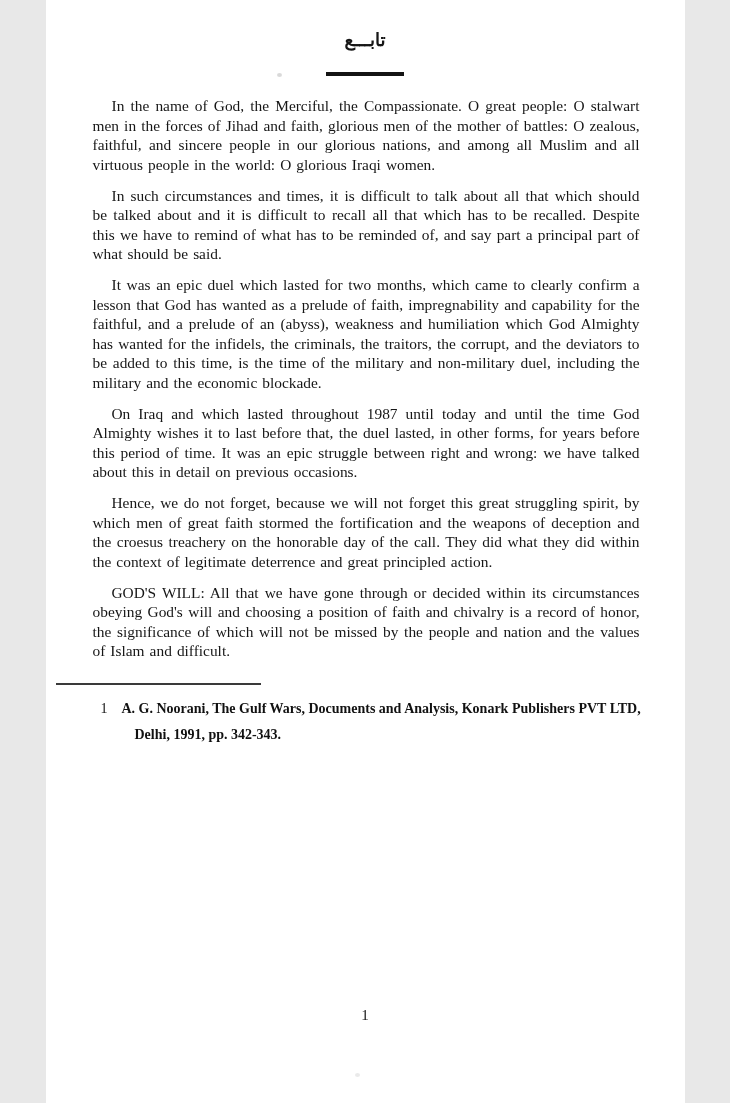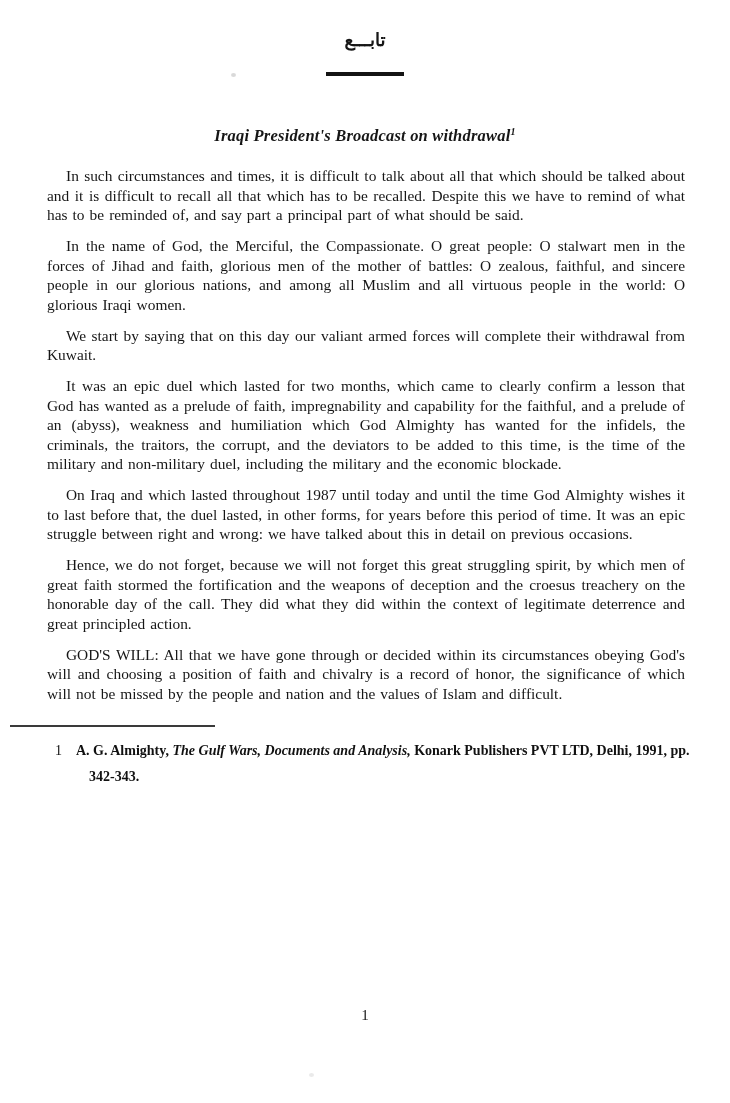--- a/index.html
+++ b/index.html
@@ -2,21 +2,21 @@
 <html><head>
 <meta charset="utf-8">
 <style>
   html, body {
     margin: 0;
     padding: 0;
     background: #e8e8e8;
   }
   .page {
     position: relative;
-    width: 730px;
+    width: 639px;
     height: 1103px;
     margin: 0 auto;
     background: #ffffff;
     color: #161616;
     font-family: "Liberation Serif", serif;
     overflow: hidden;
   }
   .continuation {
     margin: 0;
     padding-top: 28px;
@@ -83,21 +83,20 @@
     line-height: 26px;
     color: #111;
   }
   .footnote .fn-marker {
     display: inline-block;
     text-indent: 0;
     padding-right: 14px;
     font-weight: normal;
   }
   .footnote .fn-work {
-    font-style: italic;
   }
   .page-number {
     position: absolute;
     left: 0;
     top: 1005px;
     width: 100%;
     text-align: center;
     font-size: 15px;
     line-height: 20px;
   }
@@ -107,31 +106,29 @@
 
 <div class="page">
 
   <div class="continuation">تابـــع</div>
 
   <div class="continuation-rule"></div>
 
   <span class="artifact-dot dot-1"></span>
   <span class="artifact-dot dot-2"></span>
 
-  <h1 class="doc-title"><span>Iraqi President's Broadcast on withdrawal</span><sup>1</sup></h1>
 
   <div class="content">
+    <p class="para indent">In the name of God, the Merciful, the Compassionate. O great people: O stalwart men in the forces of Jihad and faith, glorious men of the mother of battles: O zealous, faithful, and sincere people in our glorious nations, and among all Muslim and all virtuous people in the world: O glorious Iraqi women.</p>
     <p class="para indent">In such circumstances and times, it is difficult to talk about all that which should be talked about and it is difficult to recall all that which has to be recalled. Despite this we have to remind of what has to be reminded of, and say part a principal part of what should be said.</p>
-    <p class="para indent">In the name of God, the Merciful, the Compassionate. O great people: O stalwart men in the forces of Jihad and faith, glorious men of the mother of battles: O zealous, faithful, and sincere people in our glorious nations, and among all Muslim and all virtuous people in the world: O glorious Iraqi women.</p>
-    <p class="para indent">We start by saying that on this day our valiant armed forces will complete their withdrawal from Kuwait.</p>
     <p class="para indent">It was an epic duel which lasted for two months, which came to clearly confirm a lesson that God has wanted as a prelude of faith, impregnability and capability for the faithful, and a prelude of an (abyss), weakness and humiliation which God Almighty has wanted for the infidels, the criminals, the traitors, the corrupt, and the deviators to be added to this time, is the time of the military and non-military duel, including the military and the economic blockade.</p>
     <p class="para indent">On Iraq and which lasted throughout 1987 until today and until the time God Almighty wishes it to last before that, the duel lasted, in other forms, for years before this period of time. It was an epic struggle between right and wrong: we have talked about this in detail on previous occasions.</p>
     <p class="para indent">Hence, we do not forget, because we will not forget this great struggling spirit, by which men of great faith stormed the fortification and the weapons of deception and the croesus treachery on the honorable day of the call. They did what they did within the context of legitimate deterrence and great principled action.</p>
     <p class="para indent">GOD'S WILL: All that we have gone through or decided within its circumstances obeying God's will and choosing a position of faith and chivalry is a record of honor, the significance of which will not be missed by the people and nation and the values of Islam and difficult.</p>
   </div>
 
   <div class="footnote-rule"></div>
 
-  <p class="footnote"><span class="fn-marker">1</span><span>A. G. Almighty, </span><span class="fn-work">The Gulf Wars, Documents and Analysis,</span><span> Konark Publishers PVT LTD, Delhi, 1991, pp. 342-343.</span></p>
+  <p class="footnote"><span class="fn-marker">1</span><span>A. G. Noorani, </span><span class="fn-work">The Gulf Wars, Documents and Analysis,</span><span> Konark Publishers PVT LTD, Delhi, 1991, pp. 342-343.</span></p>
 
   <div class="page-number">1</div>
 
 </div>
 
 </body></html>

